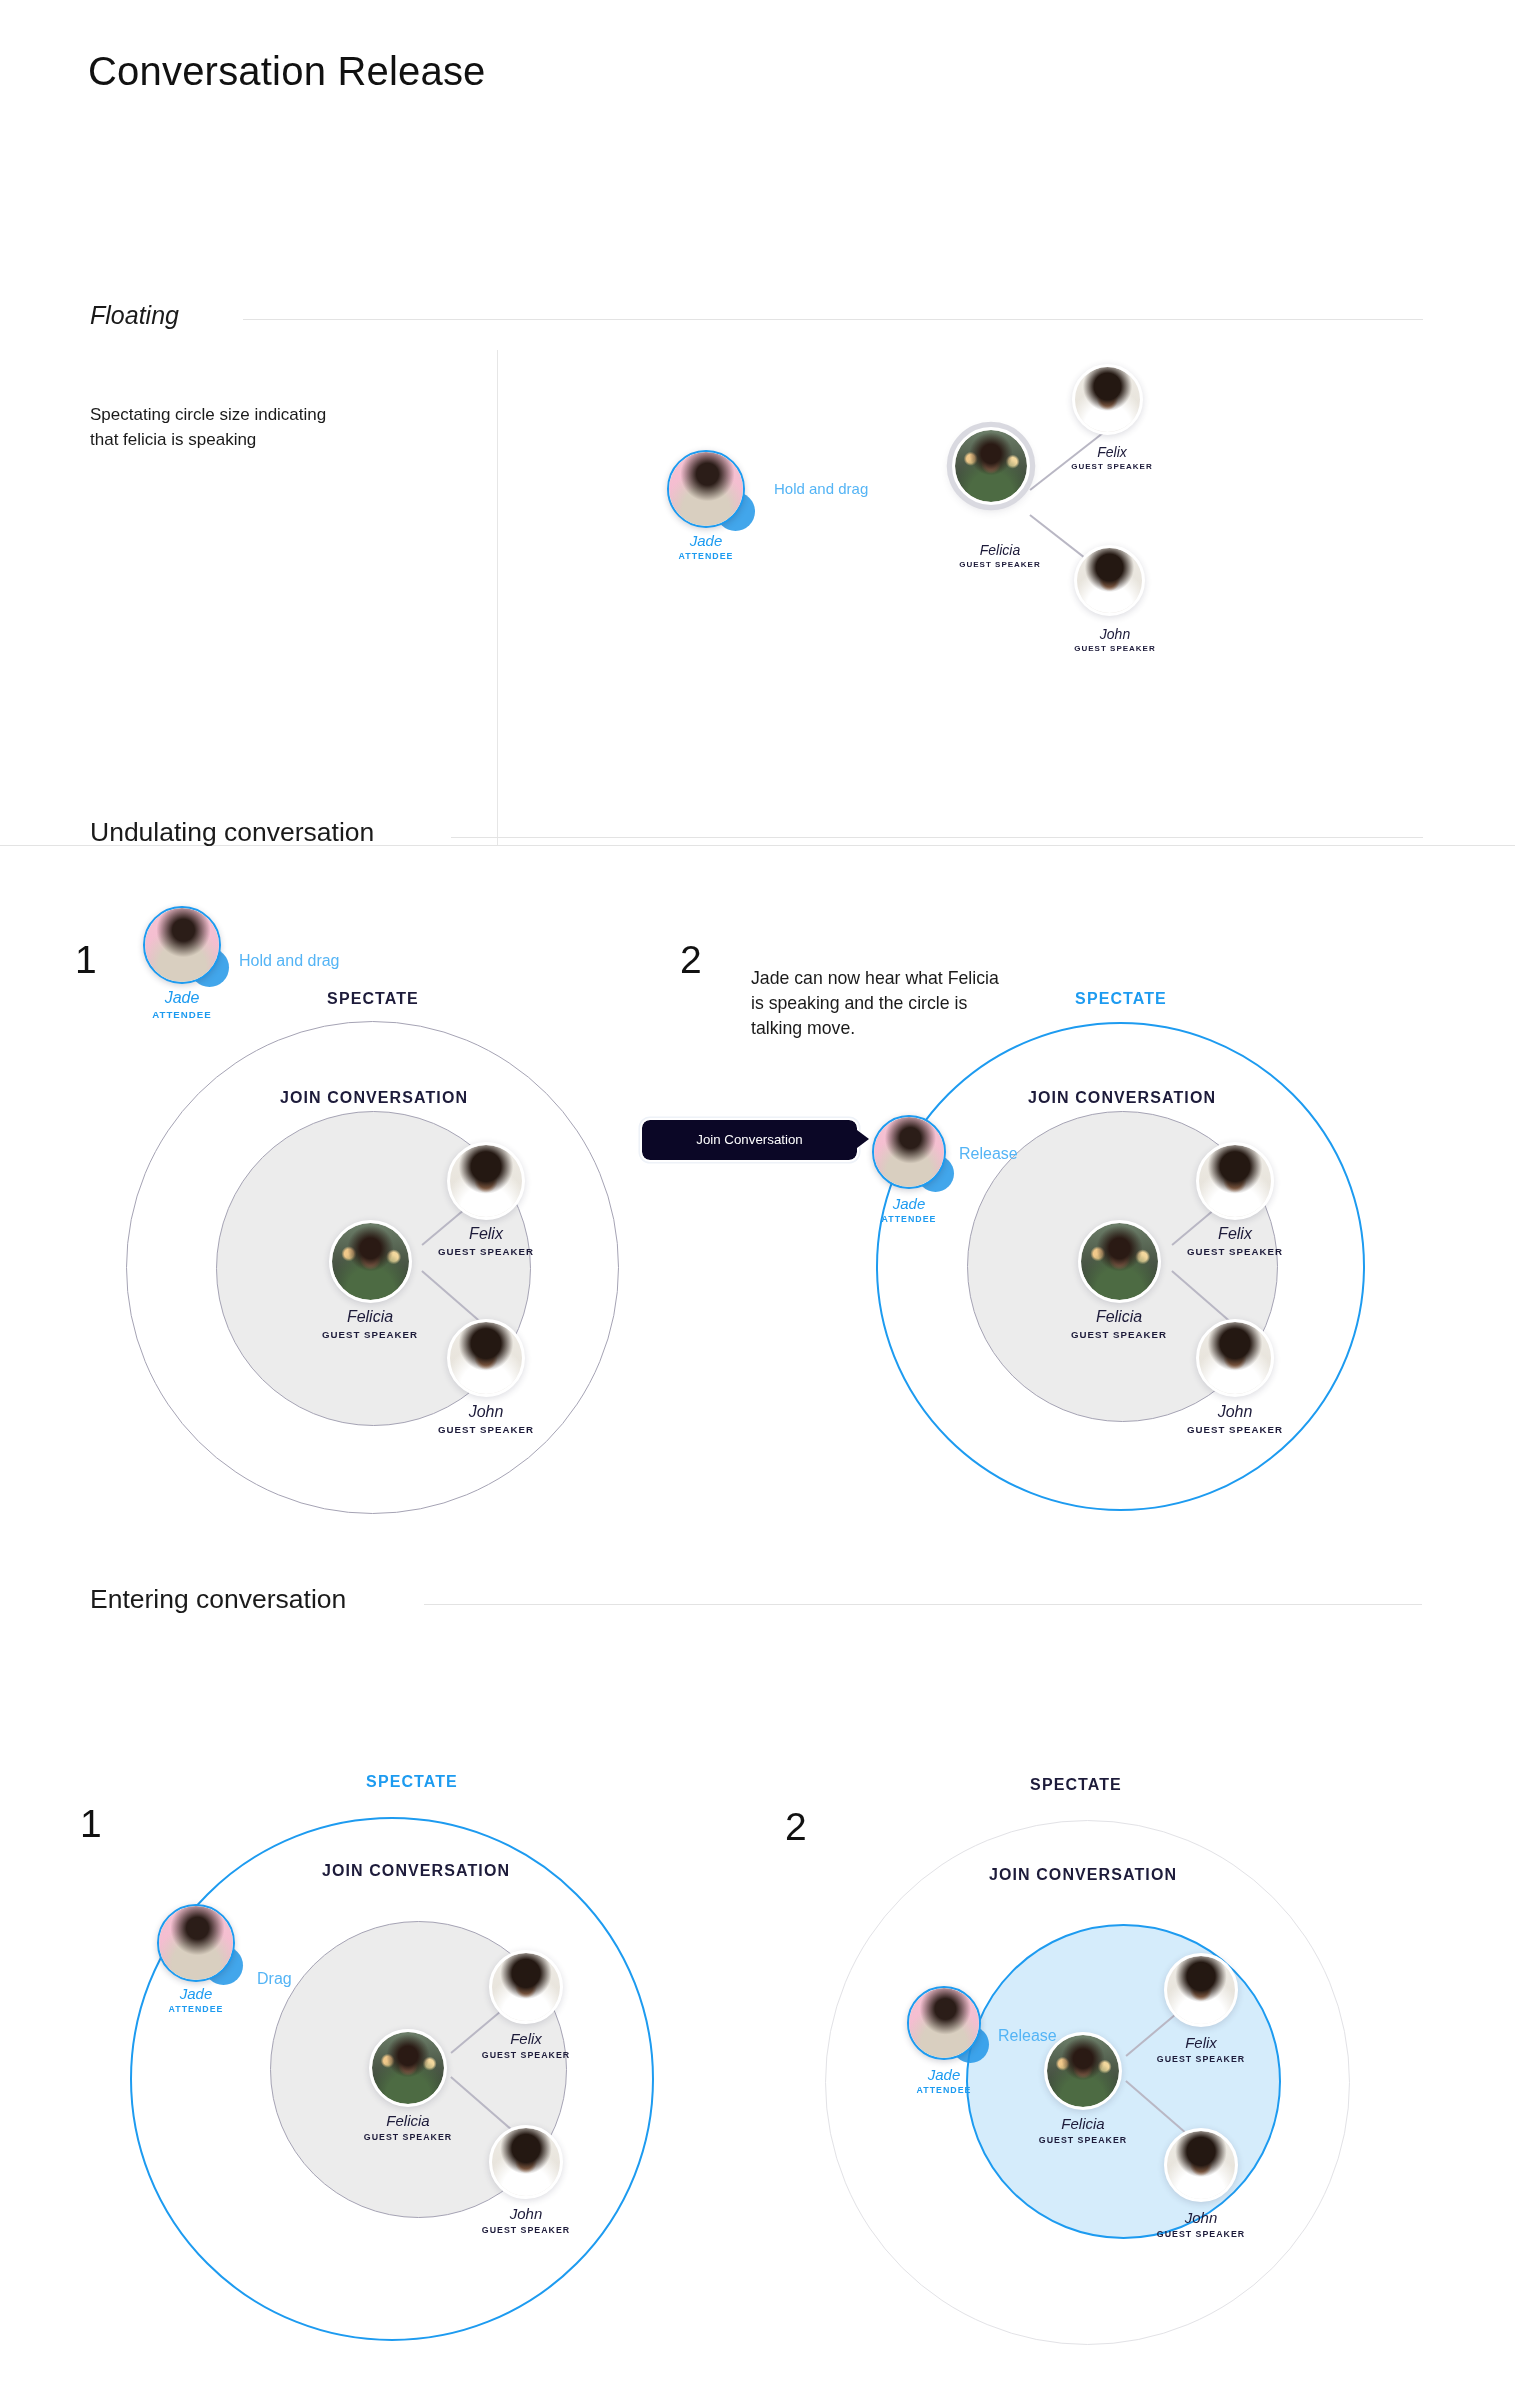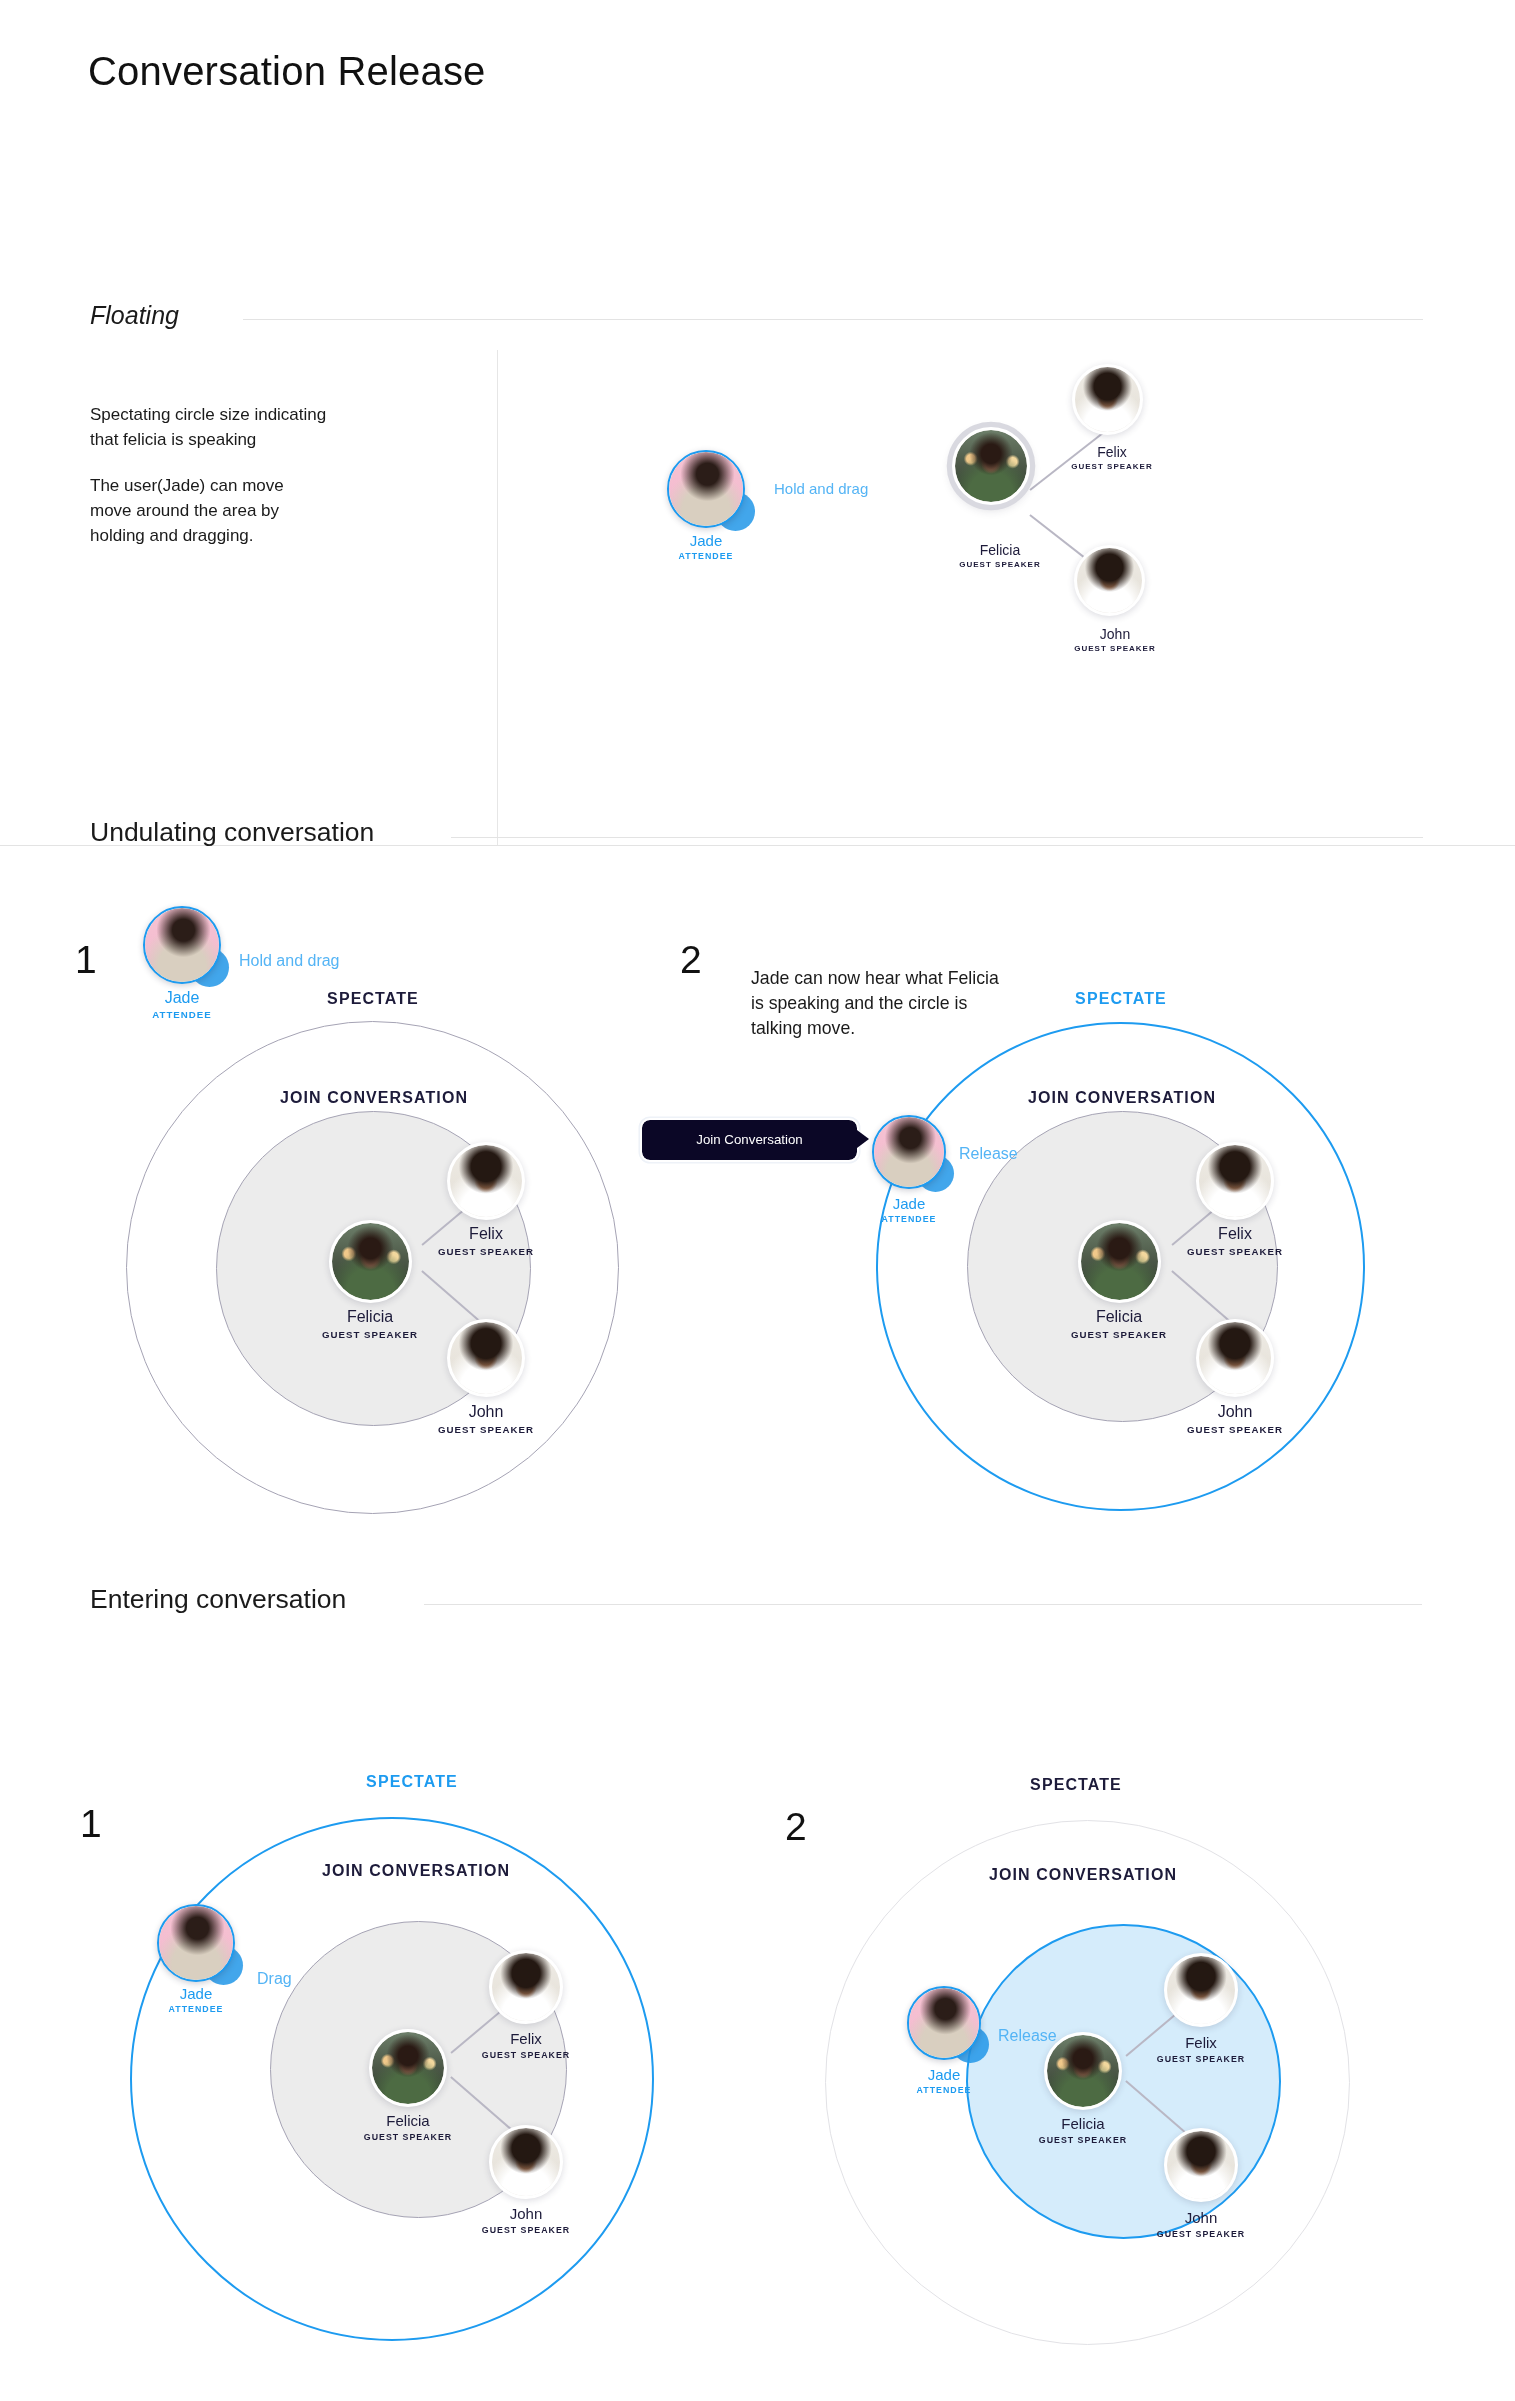--- a/index.html
+++ b/index.html
@@ -63,21 +63,21 @@
     border:2.7px solid #1d9bf0;
     box-shadow:0 1.8px 6.2px rgba(40,40,70,.22);
   }
   .touch-dot{
     position:absolute;border-radius:50%;background:#2196e8;opacity:.85;
   }
 
   .name{
     position:absolute;text-align:center;white-space:nowrap;transform:translateX(-50%);
   }
-  .name .nm{display:block;color:#1d1b3a;}
+  .name .nm{display:block;color:#1d1b3a;font-style:italic;}
   .name .role{display:block;color:#1d1b3a;letter-spacing:1px;font-weight:700;}
   .name.user .nm{color:#1d9bf0;}
   .name.user .role{color:#1d9bf0;}
 
   .hint{position:absolute;color:#54b4f5;white-space:nowrap;}
 
   
   .conn{position:absolute;background:#b9b7c4;height:1.8px;transform-origin:0 50%;}
 
   
@@ -127,21 +127,20 @@
 <body>
 
 <div class="abs" id="page-title">Conversation Release</div>
 
 <div class="abs section-head" style="left:90px;top:301px;font-style:italic;">Floating</div>
 <div class="abs rule" style="left:243px;top:319px;width:1180px;"></div>
 <div class="abs vrule" style="left:497px;top:350px;height:495px;"></div>
 
 <div class="abs body-copy" style="left:90px;top:402px;width:239px;">
   <p>Spectating circle size indicating that felicia is speaking</p>
-  <p>The user(Jade) can move move around the area by holding and dragging.</p>
 </div>
 
 <div class="abs" style="left:667px;top:450px;width:78px;height:78px;">
   <div class="touch-dot" style="left:49px;top:42px;width:39px;height:39px;"></div>
   <div class="avatar user" style="left:0;top:0;width:78px;height:78px;">
     <div class="photo ph-jade"></div>
   </div>
 </div>
 <div class="name user" style="left:706px;top:532px;">
   <span class="nm" style="font-size:15px;">Jade</span>

